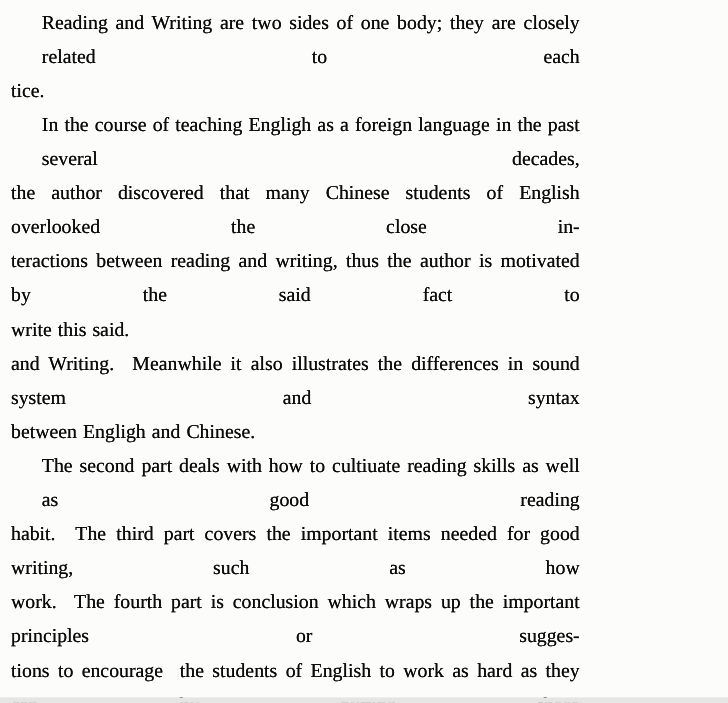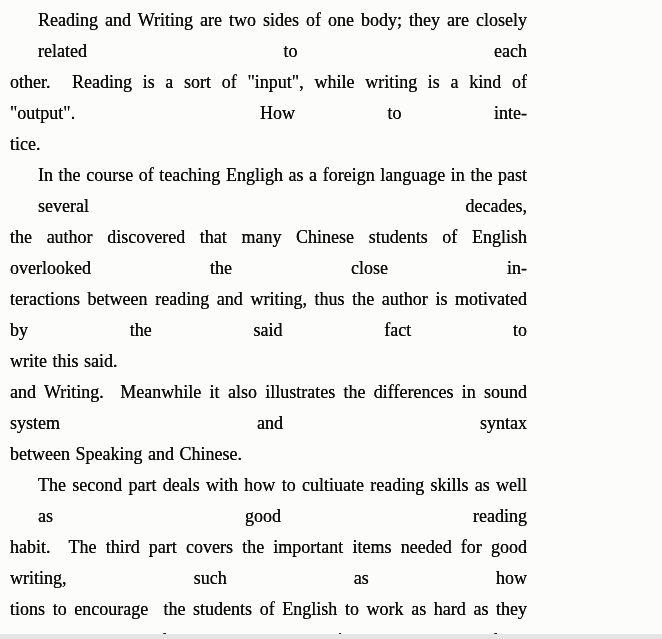--- a/index.html
+++ b/index.html
@@ -46,38 +46,38 @@
     background: var(--scan-edge-color, #e5e5e5);
   }
 </style>
 </head>
 <body>
 
 <div class="page">
 
   <div class="paragraph">
     <div class="line first">Reading and Writing are two sides of one body; they are closely related to each</div>
-    <div class="line">other.&nbsp; Reading is a sort of "input", while writing is a kind of "output".&nbsp; How to inte-</div>
     <div class="line last">tice.</div>
   </div>
 
   <div class="paragraph">
     <div class="line first">In the course of teaching Engligh as a foreign language in the past several decades,</div>
     <div class="line">the author discovered that many Chinese students of English overlooked the close in-</div>
     <div class="line">teractions between reading and writing, thus the author is motivated by the said fact to</div>
     <div class="line last">write this said.</div>
   </div>
 
   <div class="paragraph">
     <div class="line">and Writing.&nbsp; Meanwhile it also illustrates the differences in sound system and syntax</div>
-    <div class="line last">between Speaking and Chinese.</div>
+    <div class="line last">between Engligh and Chinese.</div>
   </div>
 
   <div class="paragraph">
     <div class="line first">The second part deals with how to cultiuate reading skills as well as good reading</div>
     <div class="line">habit.&nbsp; The third part covers the important items needed for good writing, such as how</div>
+    <div class="line">work.&nbsp; The fourth part is conclusion which wraps up the important principles or sugges-</div>
     <div class="line">tions to encourage&nbsp; the students of English to work as hard as they can by putting those</div>
 
   </div>
 
 </div>
 
 <div class="scan-edge"></div>
 
 </body></html>

